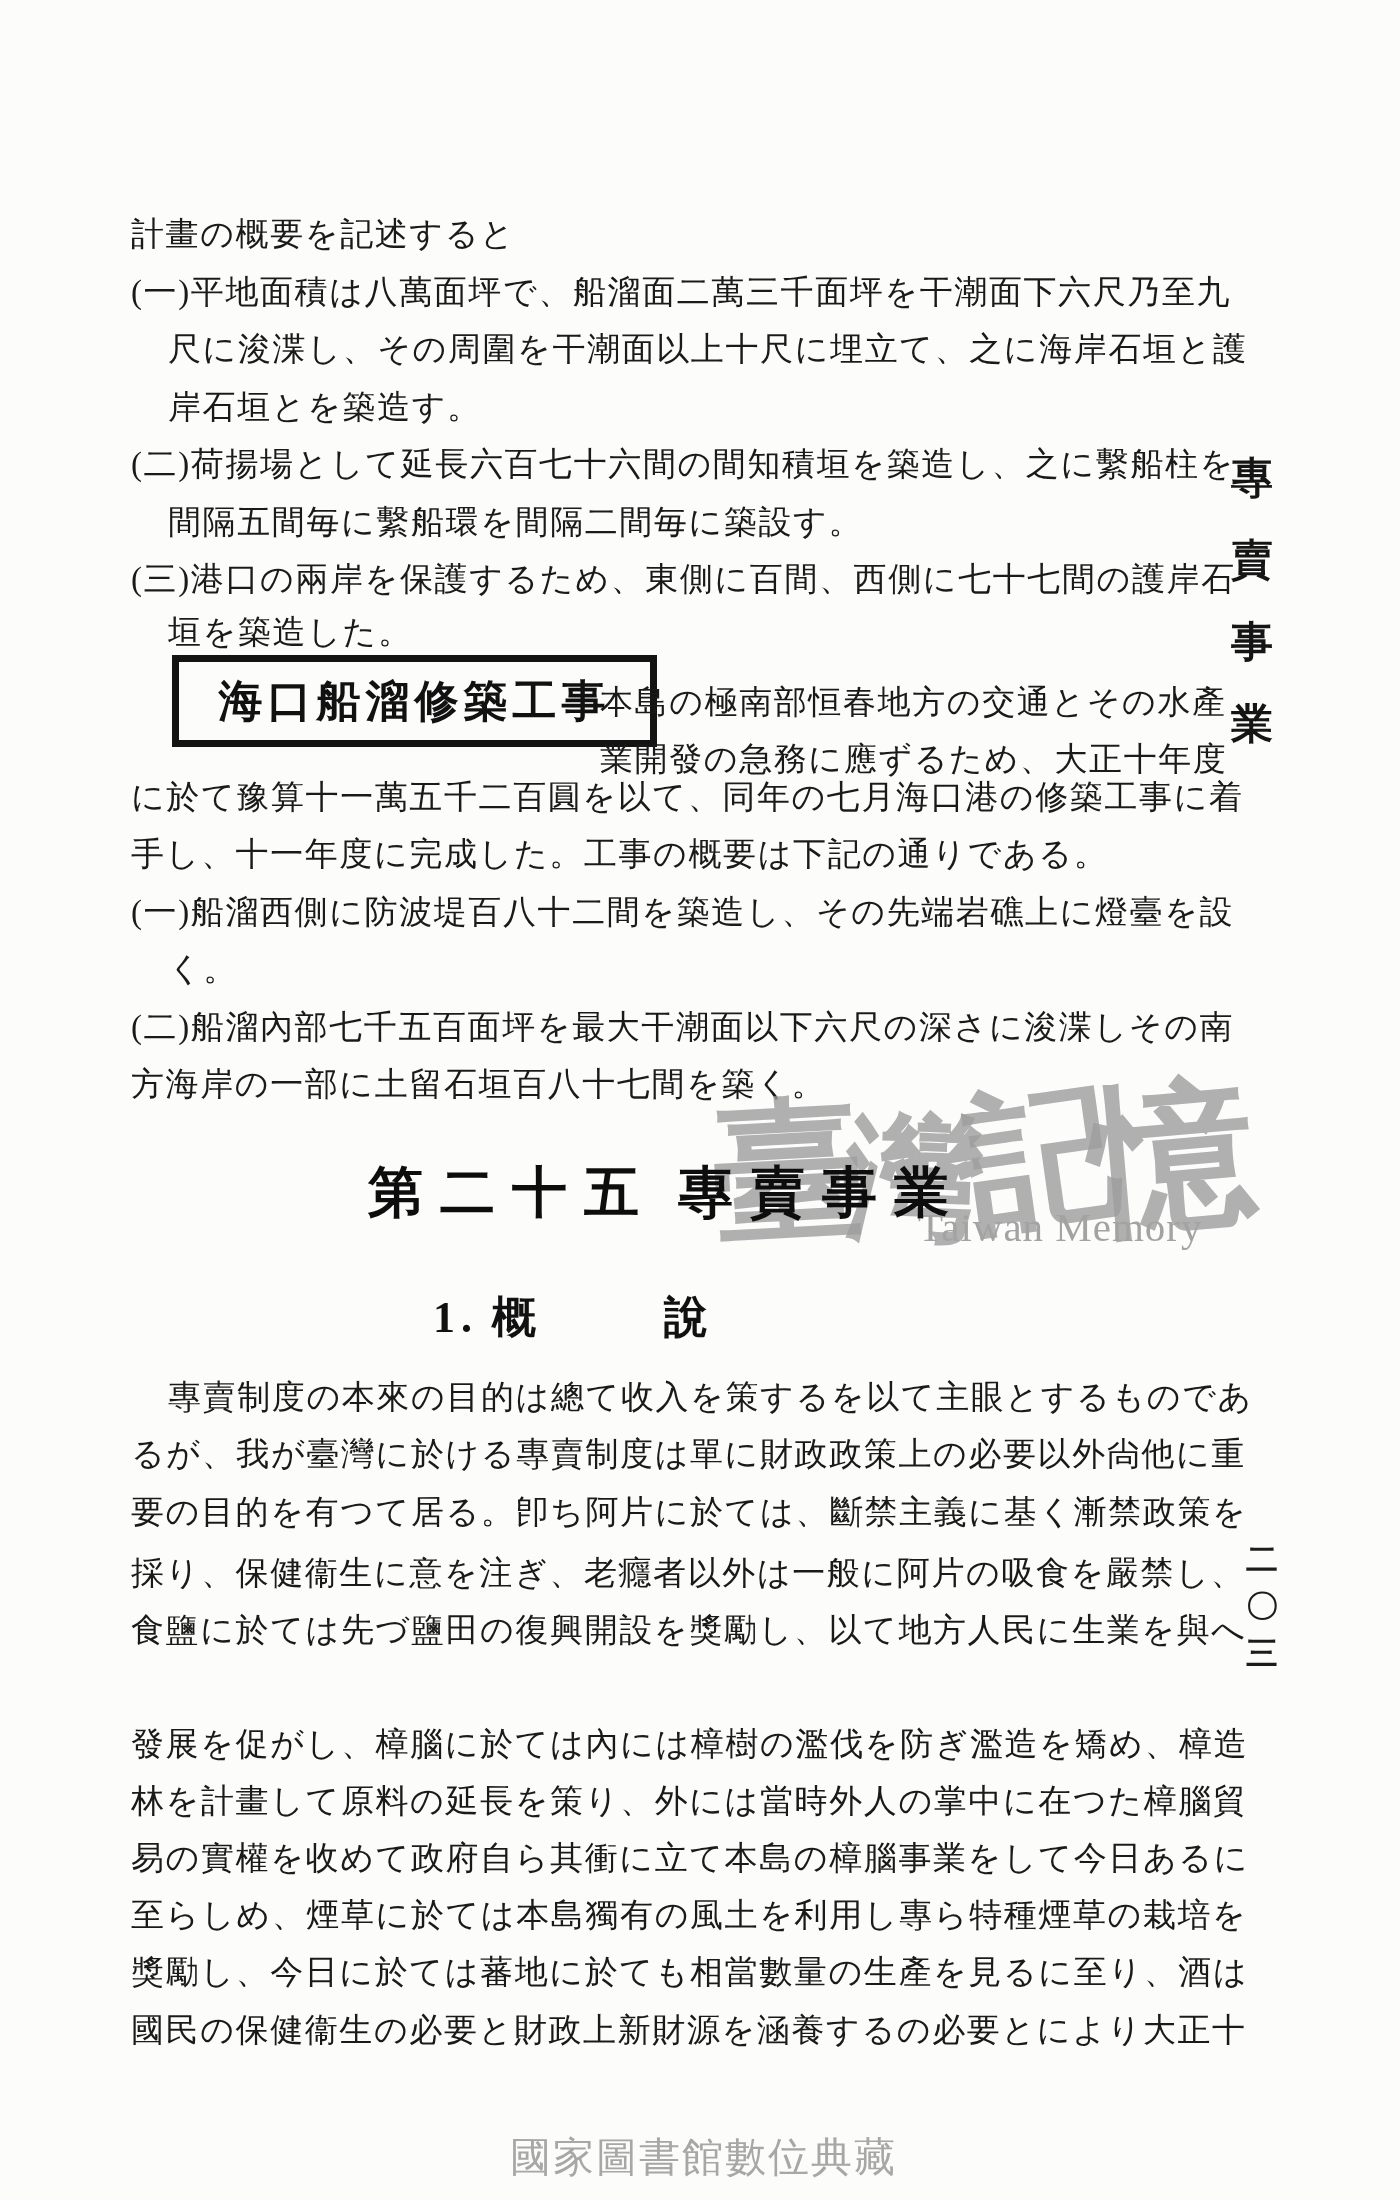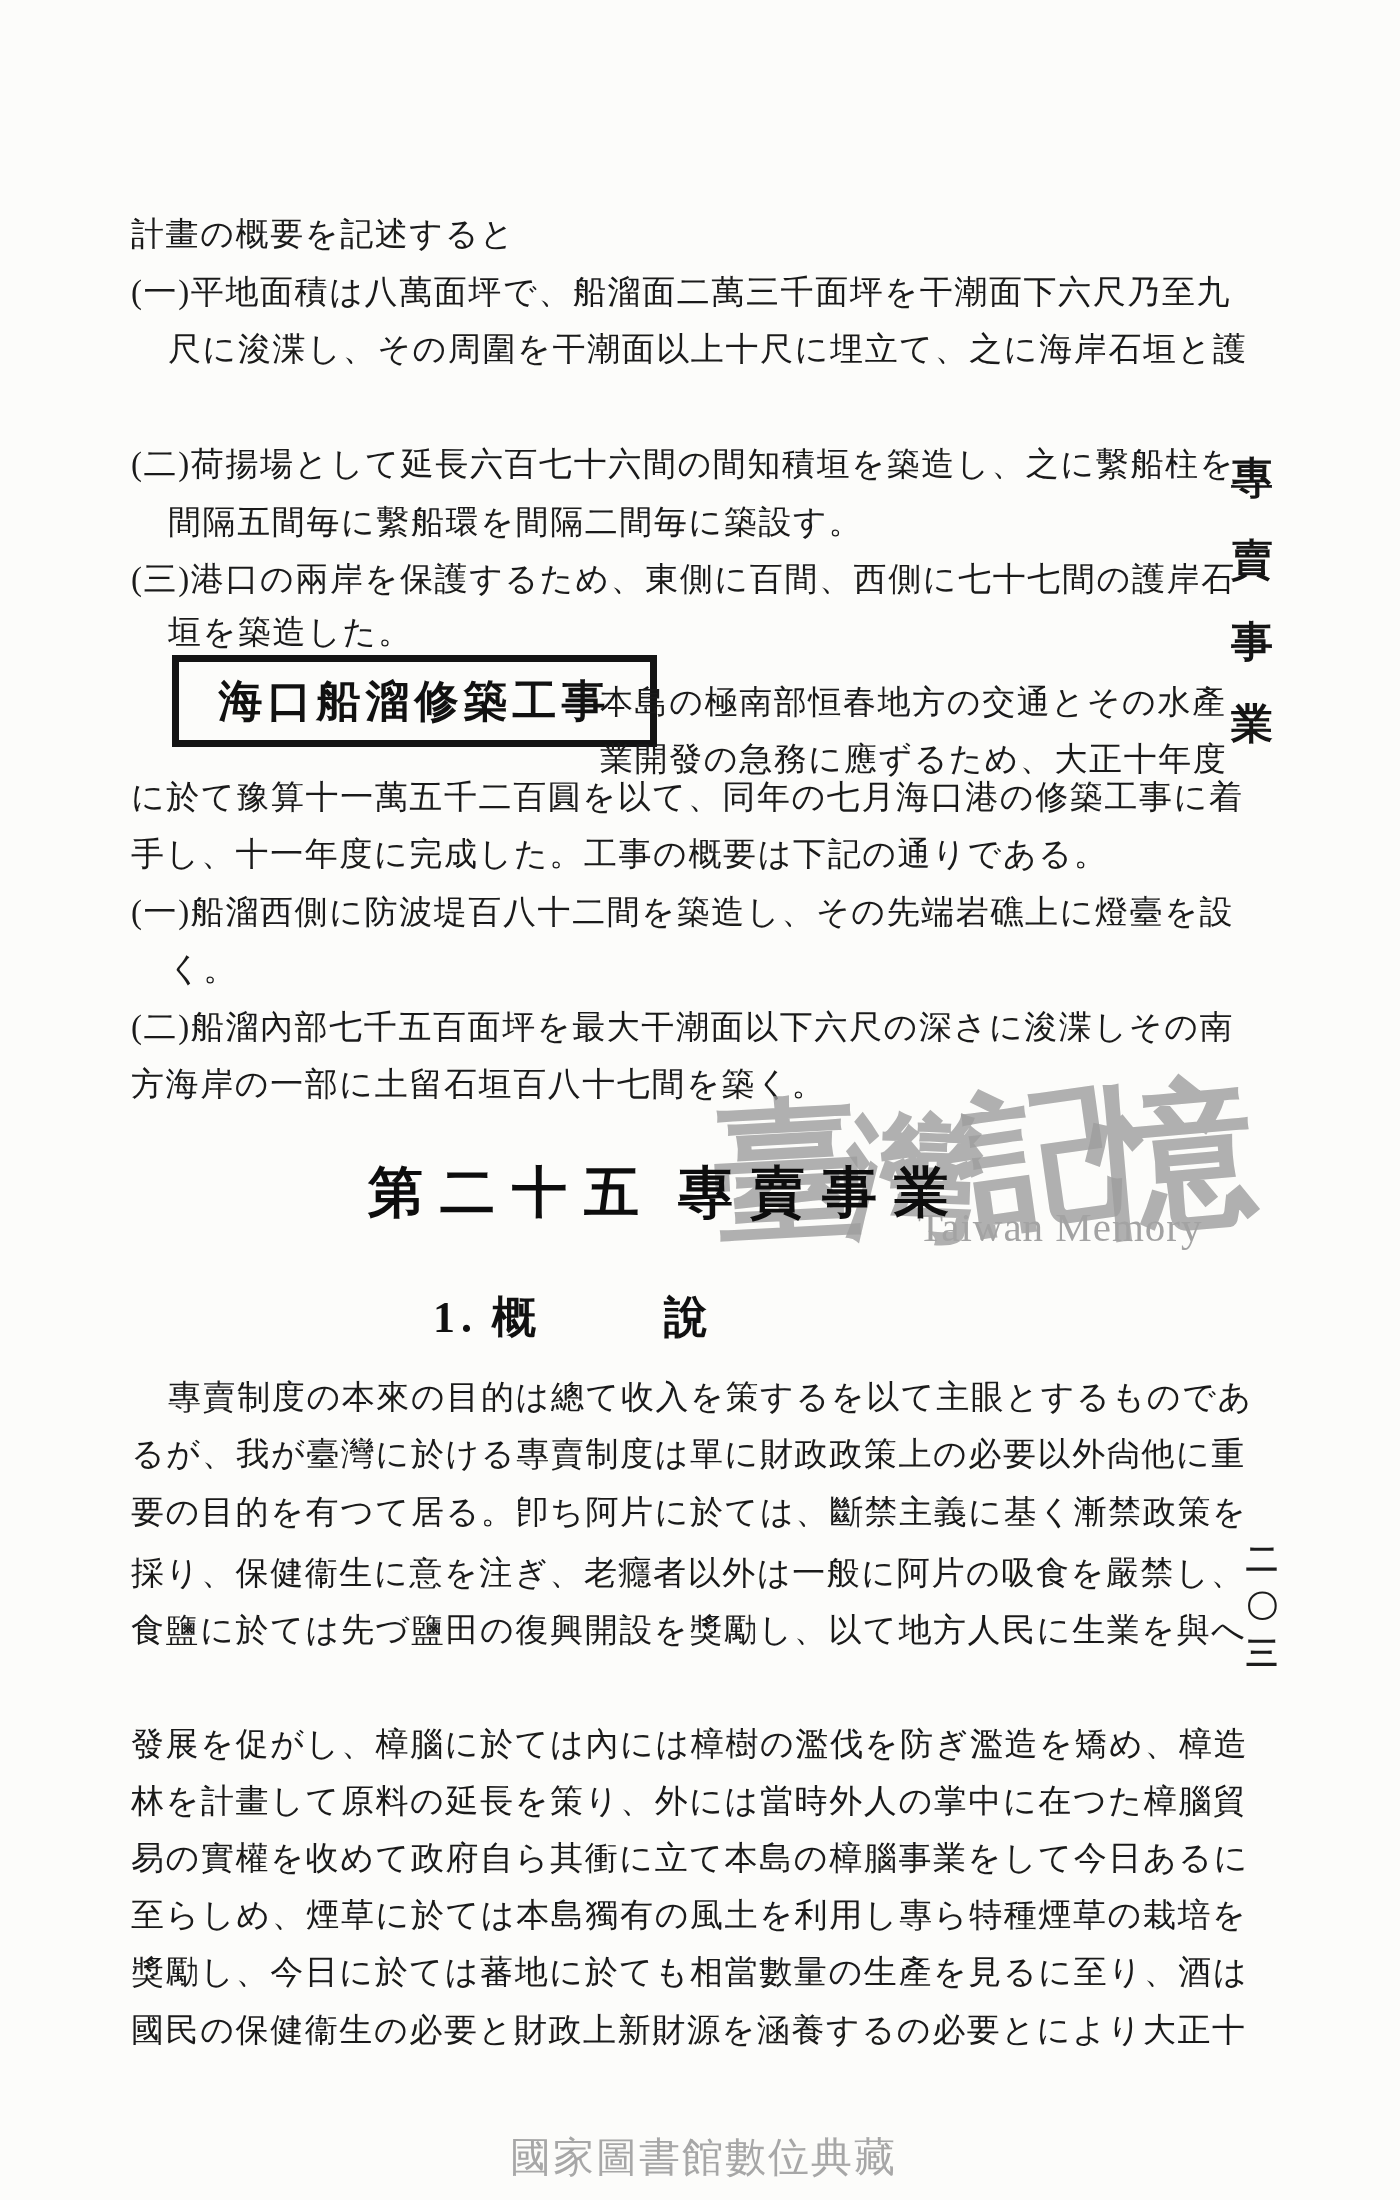--- a/index.html
+++ b/index.html
@@ -60,20 +60,21 @@
   }
 </style>
 </head>
 <body>
 
 <div class="page">
 
   <div class="tline flush" style="top:212px">計畫の概要を記述すると</div>
   <div class="tline flush" style="top:270px">(一)平地面積は八萬面坪で、船溜面二萬三千面坪を干潮面下六尺乃至九</div>
   <div class="tline indent" style="top:327px">尺に浚渫し、その周圍を干潮面以上十尺に埋立て、之に海岸石垣と護</div>
+  <div class="tline indent" style="top:385px">岸石垣とを築造す。</div>
   <div class="tline flush" style="top:442px">(二)荷揚場として延長六百七十六間の間知積垣を築造し、之に繫船柱を</div>
   <div class="tline indent" style="top:500px">間隔五間毎に繫船環を間隔二間毎に築設す。</div>
   <div class="tline flush" style="top:557px">(三)港口の兩岸を保護するため、東側に百間、西側に七十七間の護岸石</div>
   <div class="tline indent" style="top:610px">垣を築造した。</div>
 
   <div class="boxed">
     <span class="boxed-label">海口船溜修築工事</span>
   </div>
   <div class="tline sideline" style="top:660px">本島の極南部恒春地方の交通とその水產</div>
   <div class="tline sideline" style="top:717px">業開發の急務に應ずるため、大正十年度</div>

